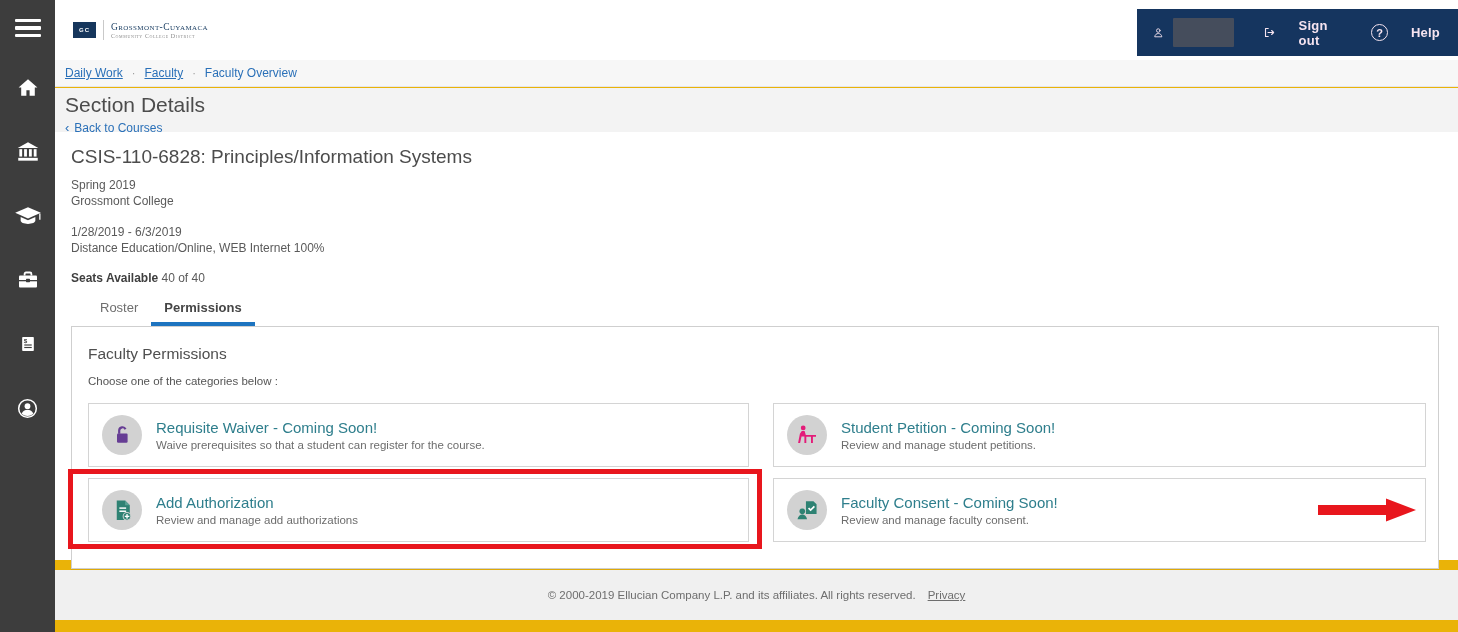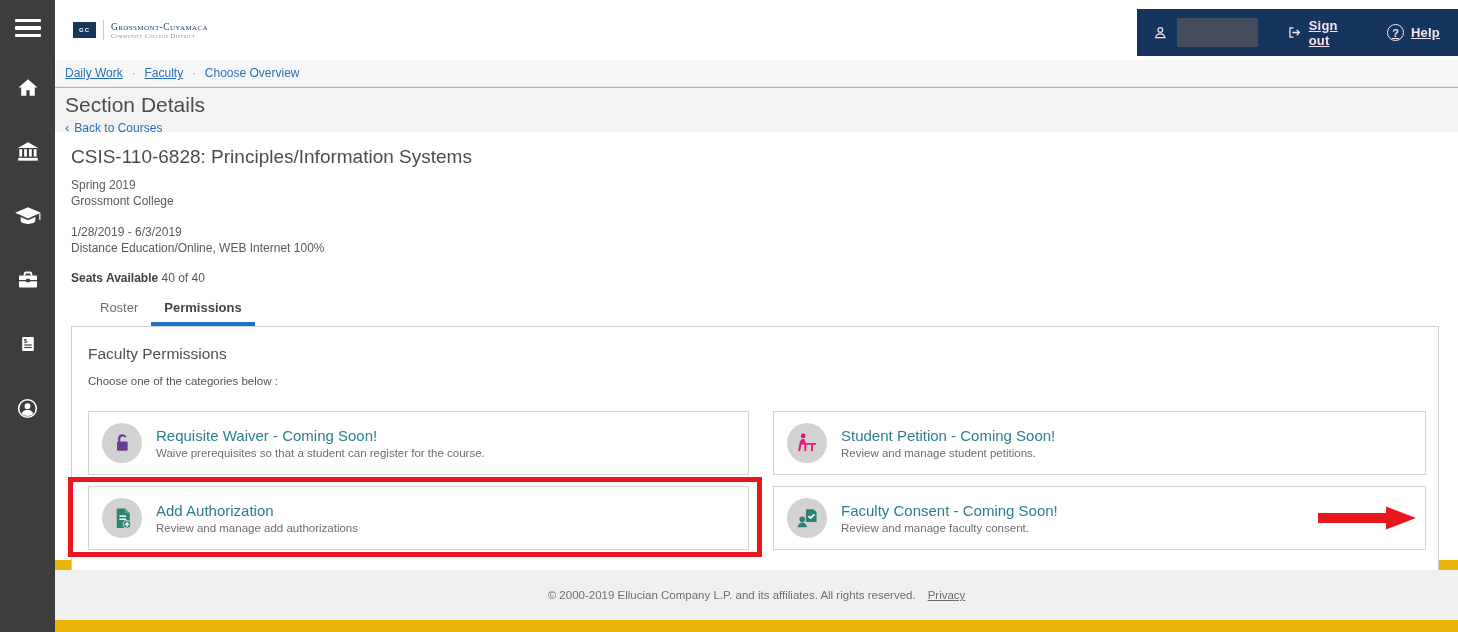--- a/index.html
+++ b/index.html
@@ -19,21 +19,21 @@
   .logo { position:absolute; left:18px; top:20px; display:flex; align-items:center; gap:7px; }
   .logo-mark { width:23px; height:16px; background:#16365c; color:#ffffff; font-size:6px; font-weight:700;
                display:flex; align-items:center; justify-content:center; letter-spacing:1px; }
   .logo-divider { width:1px; height:20px; background:#c9c9c9; }
   .logo-line1 { font-family:"Liberation Serif", serif; font-variant:small-caps; font-size:9.5px; color:#1c3f63; letter-spacing:.4px; }
   .logo-line2 { font-family:"Liberation Serif", serif; font-variant:small-caps; font-size:6px; color:#8a8a8a; letter-spacing:.6px; margin-top:1px; }
 
   .account-bar { position:absolute; right:0; top:9px; width:321px; height:47px; background:#15355f;
                  display:flex; align-items:center; padding:0 18px 0 15px; color:#f6e4f0; }
   .redacted { width:103px; height:29px; background:#454d5c; margin-left:8px; border-radius:1px; }
-  .acct-group { display:flex; align-items:center; gap:7px; cursor:pointer;text-decoration:underline; }
+  .acct-group { display:flex; align-items:center; gap:23px; cursor:pointer; }
   .signout-group { margin-left:29px; }
   .help-group { margin-left:37px; }
   .acct-label { font-size:13px; font-weight:700; letter-spacing:.2px; color:#f6e4f0; }
   .help-circle { width:17px; height:17px; border:1.6px solid #f6e4f0; border-radius:50%;
                  font-size:11px; font-weight:700; display:flex; align-items:center; justify-content:center; }
 
   
   .breadcrumb-bar { position:absolute; left:55px; top:60px; right:0; height:27px; background:#f7f7f7;
                     border-bottom:1px solid #e6e6e6; display:flex; align-items:center; padding-left:10px; font-size:12px; }
   .crumb-link { color:#2a70b8; text-decoration:underline; cursor:pointer; }
@@ -57,21 +57,21 @@
   .seats b { color:#3f3f3f; }
 
   .tabs { margin-top:11px; display:flex; margin-left:16px; }
   .tab { font-size:13px; color:#6e6e6e; padding:4px 13px 7px 13px; cursor:pointer; }
   .tab.active { color:#454545; font-weight:700; border-bottom:4px solid #1d74c0; }
 
   .panel { margin-top:0px; width:1368px; border:1px solid #cfcfcf; background:#ffffff;
            padding:18px 15px 26px 16px; box-shadow:0 4px 0 rgba(0,0,0,.05); }
   .panel-heading { font-size:15.5px; color:#4f4f4f; }
   .panel-instruction { margin-top:12px; font-size:11.5px; color:#555555; }
-  .card-grid { margin-top:24px; display:grid; grid-template-columns:661px 653px; column-gap:24px; row-gap:11px; }
+  .card-grid { margin-top:16px; display:grid; grid-template-columns:661px 653px; column-gap:24px; row-gap:11px; }
   .perm-card { position:relative; height:64px; border:1px solid #d4d4d4; background:#ffffff;
                display:flex; align-items:center; padding-left:13px; gap:14px; cursor:pointer; }
   .icon-circle { width:40px; height:40px; border-radius:50%; background:#d2d2d2; flex:0 0 40px;
                  display:flex; align-items:center; justify-content:center; }
   .card-title { font-size:15px; color:#2e7e8c; }
   .card-desc { font-size:11.5px; color:#6d6d6d; margin-top:3px; }
 
   
   .red-box { position:absolute; left:-21px; top:-10px; right:-14px; bottom:-8px;
              border:5px solid #e8161d; pointer-events:none; z-index:8; }
@@ -171,21 +171,21 @@
         <span class="acct-label">Help</span>
       </div>
     </div>
   </header>
 
   <div class="breadcrumb-bar">
     <span class="crumb-link">Daily Work</span>
     <span class="crumb-sep">·</span>
     <span class="crumb-link">Faculty</span>
     <span class="crumb-sep">·</span>
-    <span class="crumb-current">Choose Overview</span>
+    <span class="crumb-current">Faculty Overview</span>
   </div>
 
   <div class="page-head">
     <div class="page-title">Section Details</div>
     <div class="back-link">
       <span class="chev">‹</span>
       <span class="lbl">Back to Courses</span>
     </div>
   </div>
 

